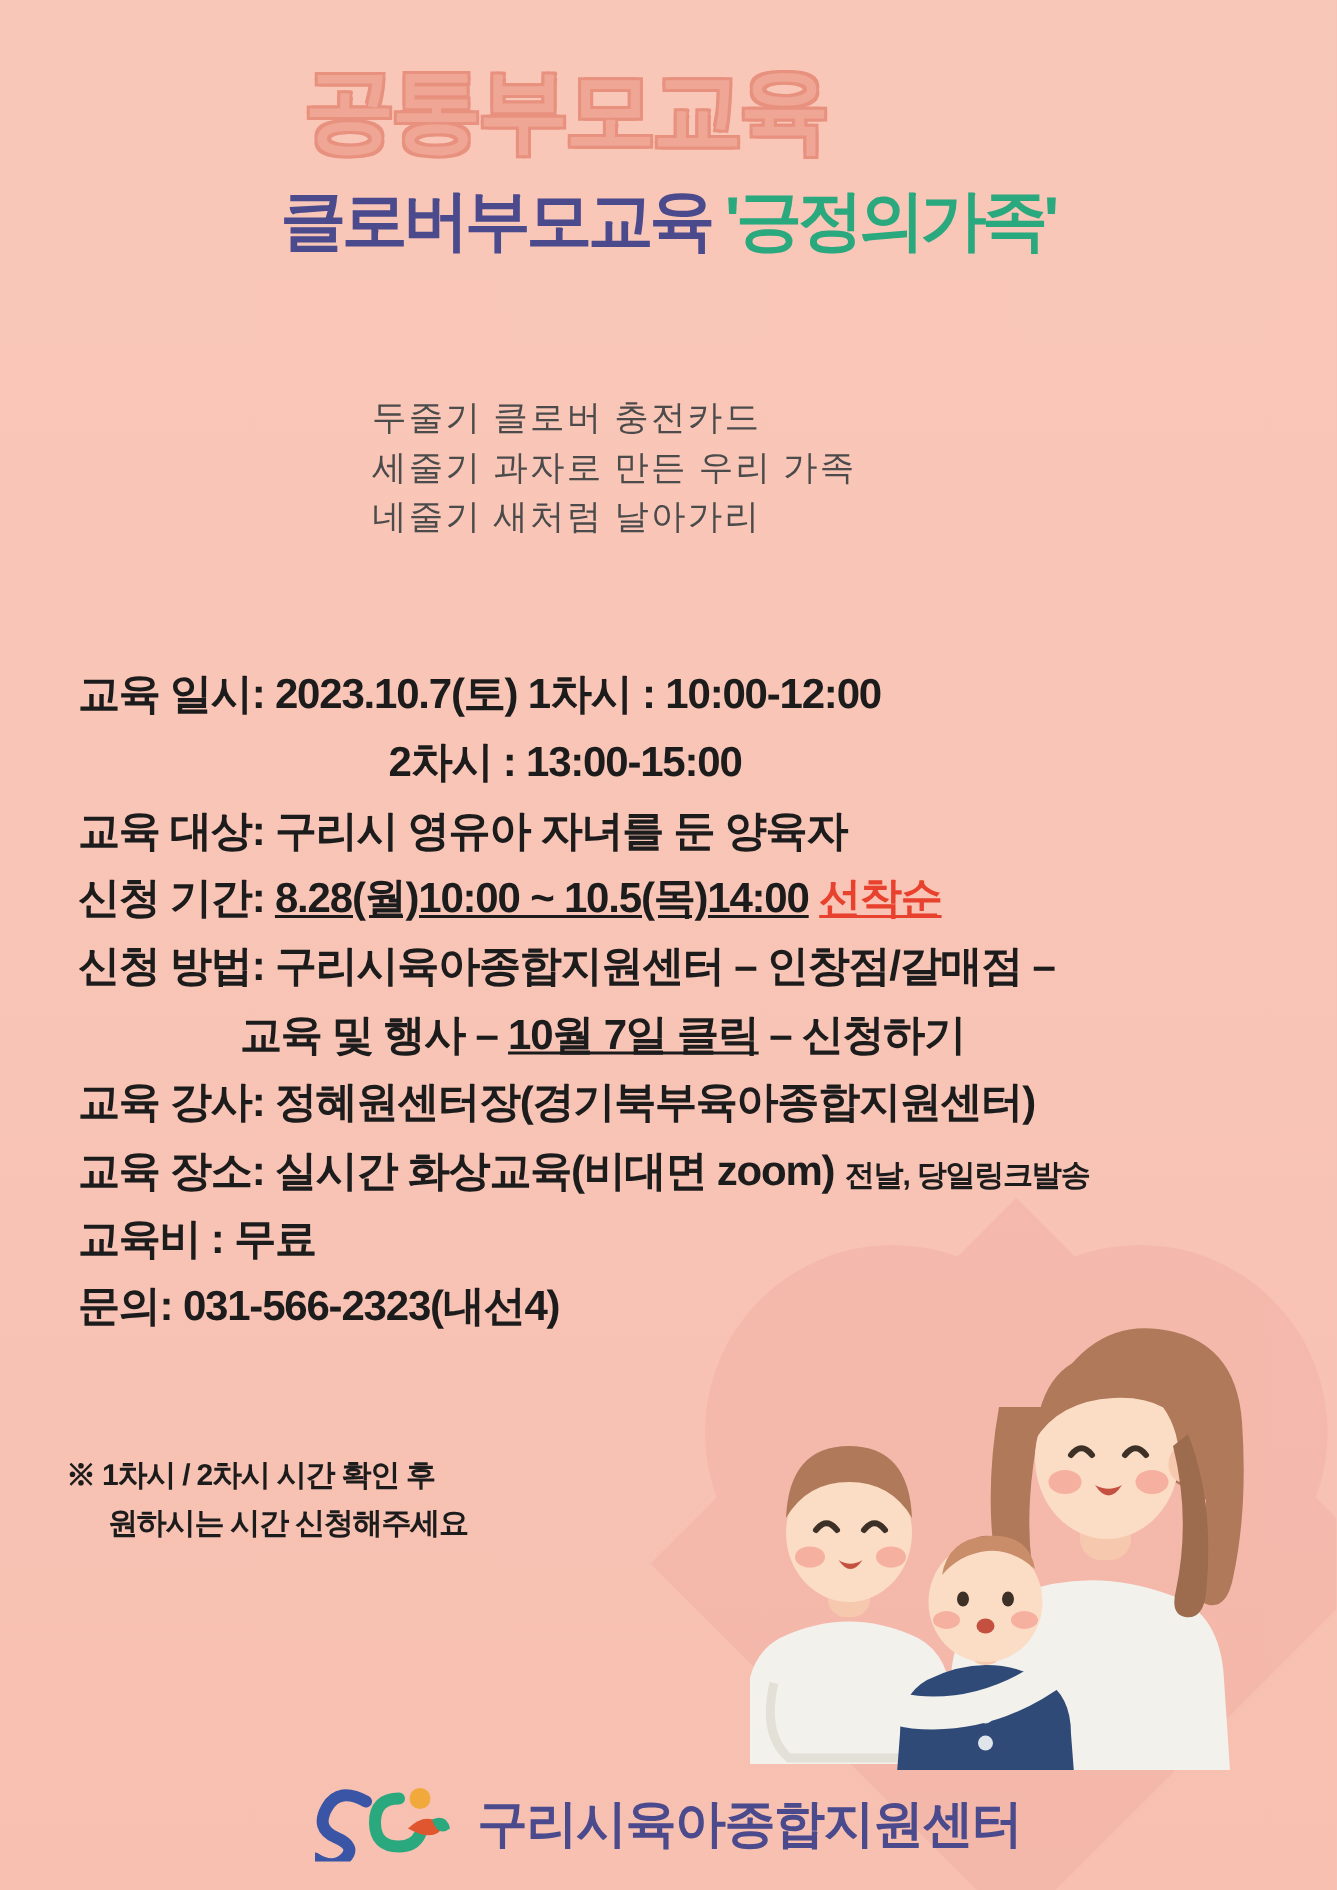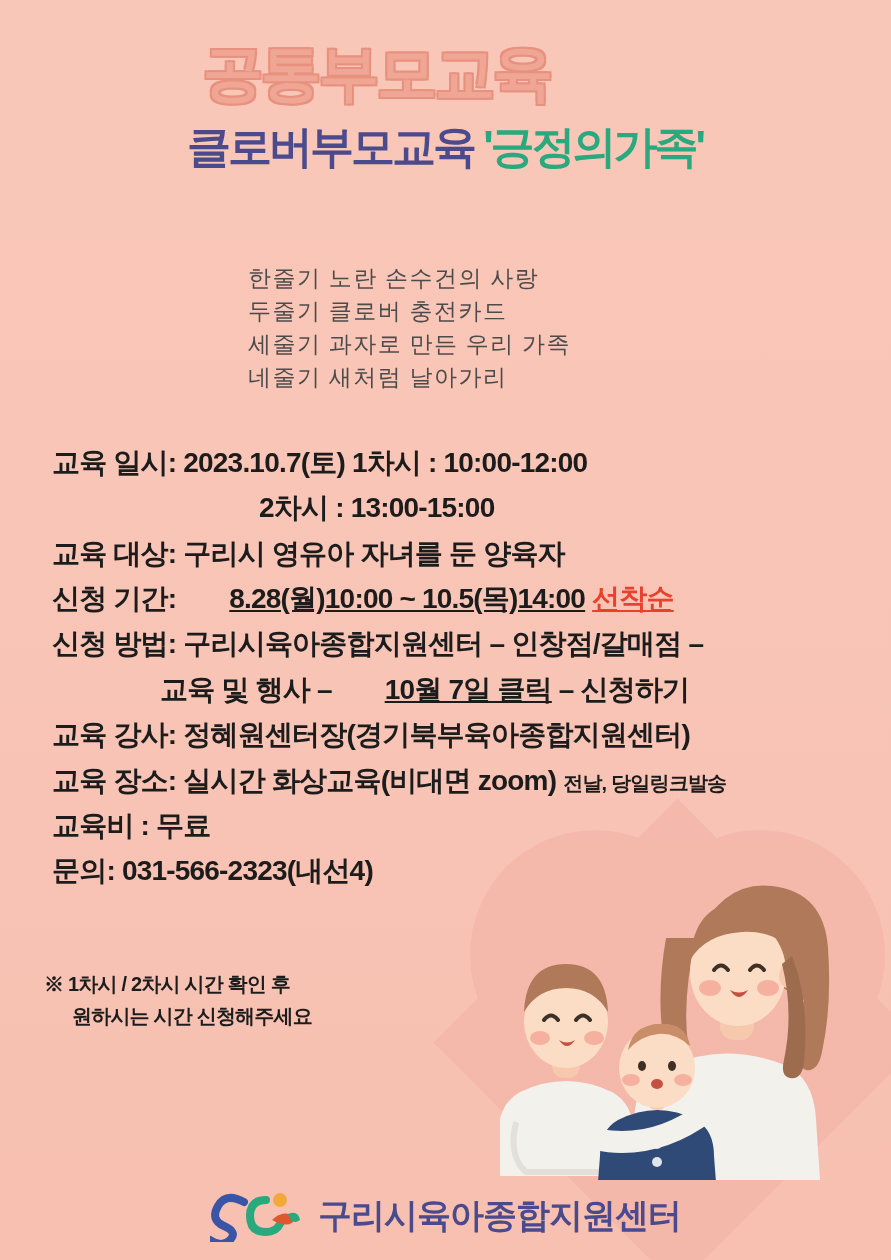--- a/index.html
+++ b/index.html
@@ -105,21 +105,21 @@
     width: 820px;
     font-size: 28px;
     font-weight: bold;
     color: #1c1c1c;
     line-height: 1.62;
     letter-spacing: -0.8px;
   }
   .info .row { white-space: nowrap; }
   .info .indent { padding-left: 207px; }
   .info .indent2 { padding-left: 108px; }
-  .u { text-decoration: underline; margin-left: 46px; }
+  .u { text-decoration: underline; }
   .red { color: #e8422f; text-decoration: underline; }
   .sm { font-size: 20px; font-weight: bold; }
 
   .note {
     position: absolute;
     top: 968px;
     left: 44px;
     font-size: 20px;
     font-weight: bold;
     color: #1c1c1c;
@@ -161,21 +161,20 @@
     <div class="body"></div>
   </div>
 
   <div class="title-top">공통부모교육</div>
 
   <div class="title-main">
     <span>클로버부모교육 </span><span class="green">'긍정의가족'</span>
   </div>
 
   <div class="poem">
-    <div>한줄기 노란 손수건의 사랑</div>
     <div>두줄기 클로버 충전카드</div>
     <div>세줄기 과자로 만든 우리 가족</div>
     <div>네줄기 새처럼 날아가리</div>
   </div>
 
   <div class="info">
     <div class="row">
       <span>교육 일시:</span>
       <span>2023.10.7(토)  1차시 : 10:00-12:00</span>
     </div>

